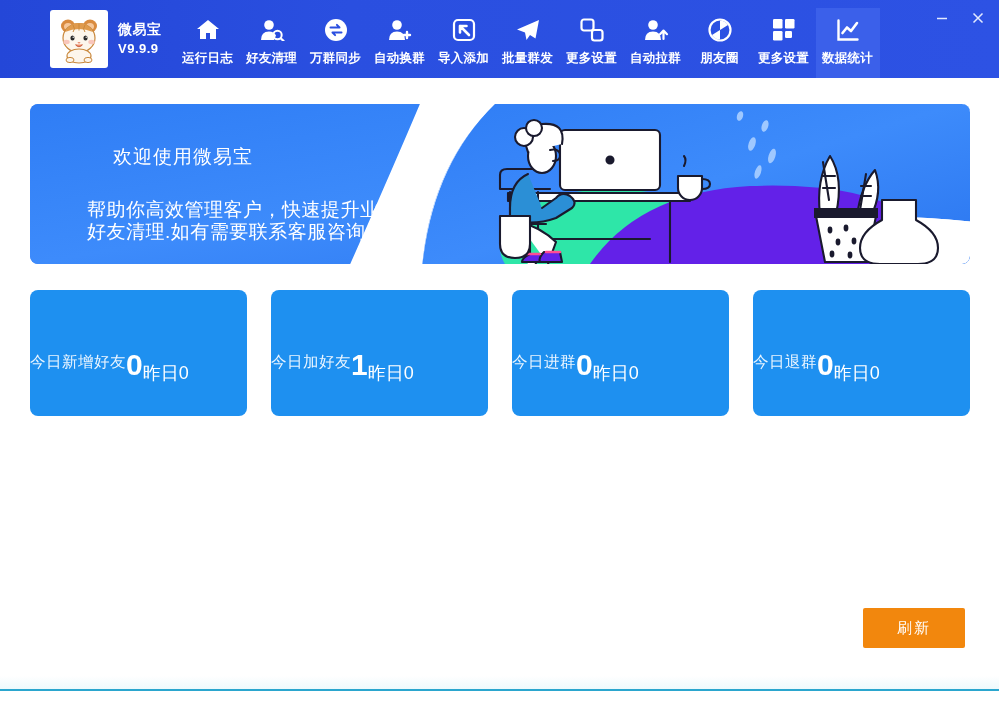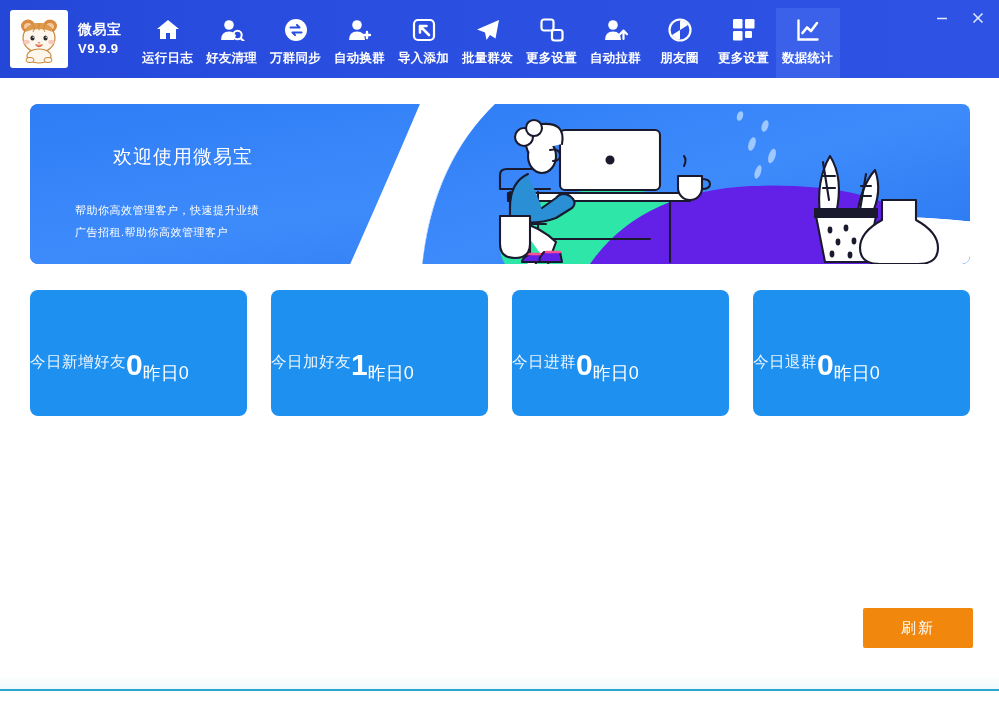--- a/index.html
+++ b/index.html
@@ -13,21 +13,21 @@
     position: relative;
     width: 999px; height: 701px;
     background: #ffffff;
   }
 
   
   .navbar {
     position: absolute; left: 0; top: 0;
     width: 999px; height: 78px;
     background: linear-gradient(90deg, #2447d8 0%, #2a4fe0 35%, #2d52e4 100%);
-    display: flex; align-items: flex-start;
+    display: flex; align-items: flex-start; padding-left: 40px;
   }
   .brand {
     display: flex; align-items: center;
     height: 78px; padding-left: 10px; gap: 10px;
   }
   .logo-box {
     width: 58px; height: 58px;
     background: #ffffff;
     border-radius: 3px;
     display: flex; align-items: center; justify-content: center;
@@ -87,21 +87,21 @@
   .banner-illu { position: absolute; inset: 0; }
   .banner-txt {
     position: absolute; left: 0; top: 0; width: 430px; height: 160px;
     padding: 40px 0 0 45px;
     z-index: 4;
   }
   .banner-title {
     color: #ffffff; font-size: 19px; letter-spacing: 1px; margin-left: 38px;
   }
   .banner-sub {
-    color: #ffffff; font-size: 11px; line-height: 22px; margin-top: 29px; letter-spacing: .5px;
+    color: #ffffff; font-size: 19px; line-height: 22px; margin-top: 29px; letter-spacing: .5px; margin-left: 12px;
   }
 
   
   .cards {
     position: absolute; left: 30px; top: 290px;
     width: 940px; height: 126px;
     display: flex; gap: 24px;
   }
   .card {
     flex: 1 1 0;
@@ -111,21 +111,21 @@
     padding-top: 18px;
     cursor: default;
   }
   .card-title { color: #eaf5ff; font-size: 15.5px; letter-spacing: .5px; }
   .card-value { color: #ffffff; font-size: 30px; font-weight: bold; margin-top: 6px; line-height: 34px; }
   .card-sub { color: #ffffff; font-size: 18px; margin-top: 21px; }
 
   
   .refresh-btn {
     position: absolute; left: 863px; top: 608px;
-    width: 110px; height: 40px;
+    width: 102px; height: 40px;
     background: #f2870d;
     color: #ffffff; font-size: 15px;
     border: none; border-radius: 2px;
     display: flex; align-items: center; justify-content: center;
     letter-spacing: 2px;
     cursor: pointer;
     font-family: inherit;
   }
 
   
@@ -406,21 +406,21 @@
 
         <path d="M852 96 h34 v20 q22 12 22 28 q0 16 -20 16 h-38 q-20 0 -20 -16 q0 -16 22 -28 z" fill="#ffffff" stroke="#1a1a2e" stroke-width="2.1" stroke-linejoin="round"></path>
 
         <path d="M470 112 h30 v28 q0 14 -15 14 q-15 0 -15 -14 z" fill="#ffffff" stroke="#1a1a2e" stroke-width="2.1" stroke-linejoin="round"></path>
       </g>
     </svg>
 
     <div class="banner-txt">
       <div class="banner-title">欢迎使用微易宝</div>
       <div class="banner-sub">帮助你高效管理客户，快速提升业绩</div>
-      <div class="banner-sub" style="margin-top:0">广告招租.帮助你高效管理客户</div>
+      <div class="banner-sub" style="margin-top:0">好友清理.如有需要联系客服咨询</div>
     </div>
   </div>
 
   <div class="cards">
 
     <div class="card">
       <div class="card-title">今日新增好友</div>
       <div class="card-value">0</div>
       <div class="card-sub">昨日0</div>
     </div>

